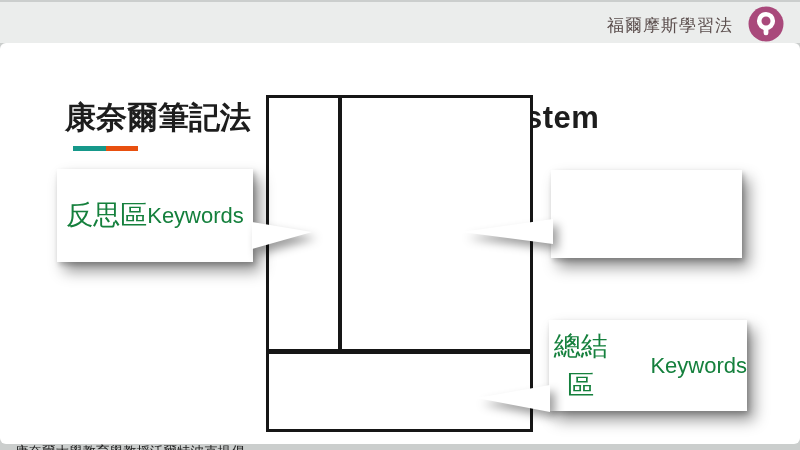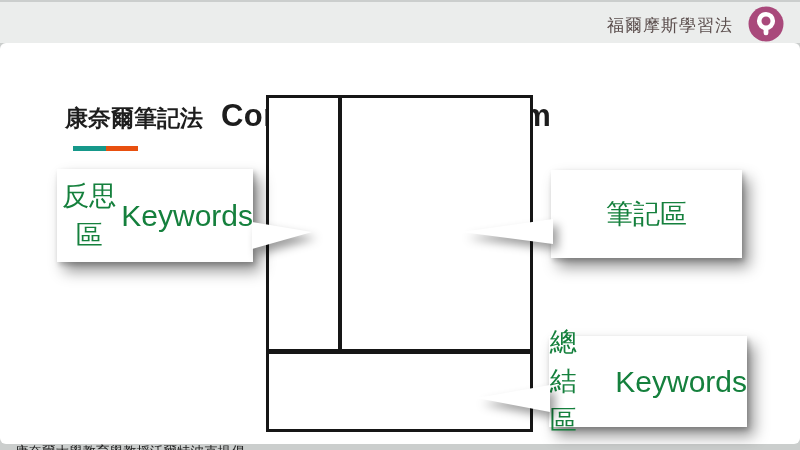--- a/index.html
+++ b/index.html
@@ -24,21 +24,21 @@
   .badge { position: absolute; top: 4px; right: 16px; width: 36px; height: 36px; }
 
   
   .content {
     position: absolute; top: 43px; left: 0; width: 800px; height: 401px;
     background: #ffffff; border-radius: 6px;
   }
 
   
   .title { position: absolute; left: 65px; top: 54px; white-space: nowrap; color: #1d1d1d; }
-  .title .t-zh { font-size: 23px; font-weight: 700; }
+  .title .t-zh { font-size: 31px; font-weight: 700; }
   .title .t-en { font-size: 31px; font-weight: 800; margin-left: 9px; letter-spacing: 0.5px; }
   .rule { position: absolute; left: 73px; top: 103px; height: 5px; width: 65px; font-size: 0; }
   .rule span { display: inline-block; height: 5px; }
   .rule .rule-teal   { width: 33px; background: #16988a; }
   .rule .rule-orange { width: 32px; background: #e8500f; }
 
   
   .paper {
     position: absolute; left: 266px; top: 95px; width: 267px; height: 337px;
     border: 3.5px solid #161616; background: #fff; z-index: 1;
@@ -53,24 +53,24 @@
   }
 
   
   .callout {
     position: absolute; z-index: 2; background: #ffffff;
     display: flex; flex-direction: row; align-items: center; justify-content: center;
     box-shadow: 7px 9px 14px rgba(0,0,0,0.42), 2px 3px 5px rgba(0,0,0,0.22);
     color: #15803d; text-align: center;
   }
   .callout .c-zh { font-size: 27px; line-height: 39px; }
-  .callout .c-en { font-size: 30px; line-height: 37px; }
+  .callout .c-en { font-size: 22px; line-height: 37px; }
   .callout-keywords { left: 57px;  top: 169px; width: 196px; height: 93px; }
   .callout-notes    { left: 551px; top: 170px; width: 191px; height: 88px; }
-  .callout-summary  { left: 549px; top: 336px; width: 198px; height: 91px; gap: 38px; }
+  .callout-summary  { left: 549px; top: 320px; width: 198px; height: 91px; gap: 38px; }
 
   .tails { position: absolute; left: 0; top: 0; width: 800px; height: 450px;
            z-index: 3; pointer-events: none; }
   .tail { fill: #ffffff; filter: drop-shadow(5px 6px 5px rgba(0,0,0,0.38)); }
 
   
   .credit {
     position: absolute; left: 15px; top: 401px;
     font-size: 13.5px; line-height: 16.5px; color: #1b1b1b;
   }
@@ -109,21 +109,20 @@
 
   <div class="paper"></div>
   <div class="v-divider"></div>
   <div class="h-divider"></div>
 
   <div class="callout callout-keywords">
     <div class="c-zh">反思區</div>
     <div class="c-en">Keywords</div>
   </div>
   <div class="callout callout-notes">
-    <div class="c-zh">筆記區</div>
   </div>
   <div class="callout callout-summary">
     <div class="c-zh">總結區</div>
     <div class="c-en">Keywords</div>
   </div>
 
   <svg class="tails" viewBox="0 0 800 450">
     <polygon class="tail" points="252,222 312,232 252,249"></polygon>
     <polygon class="tail" points="553,219 462,232 553,244"></polygon>
     <polygon class="tail" points="550,385 477,398 550,412"></polygon>

